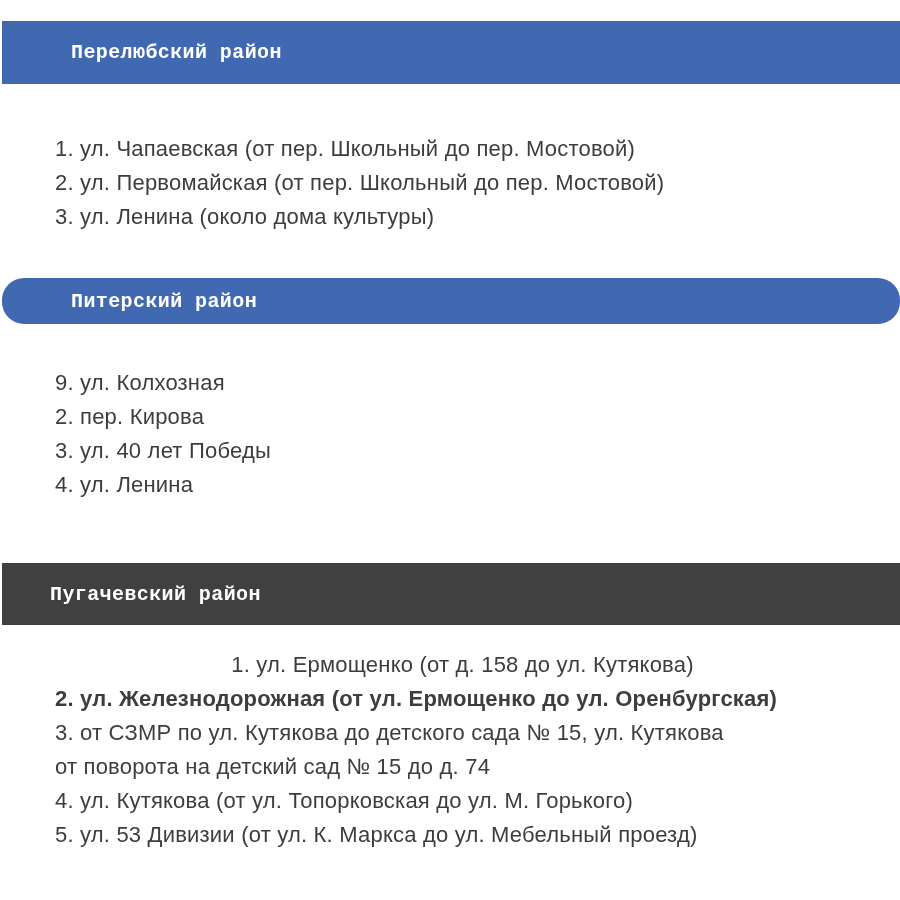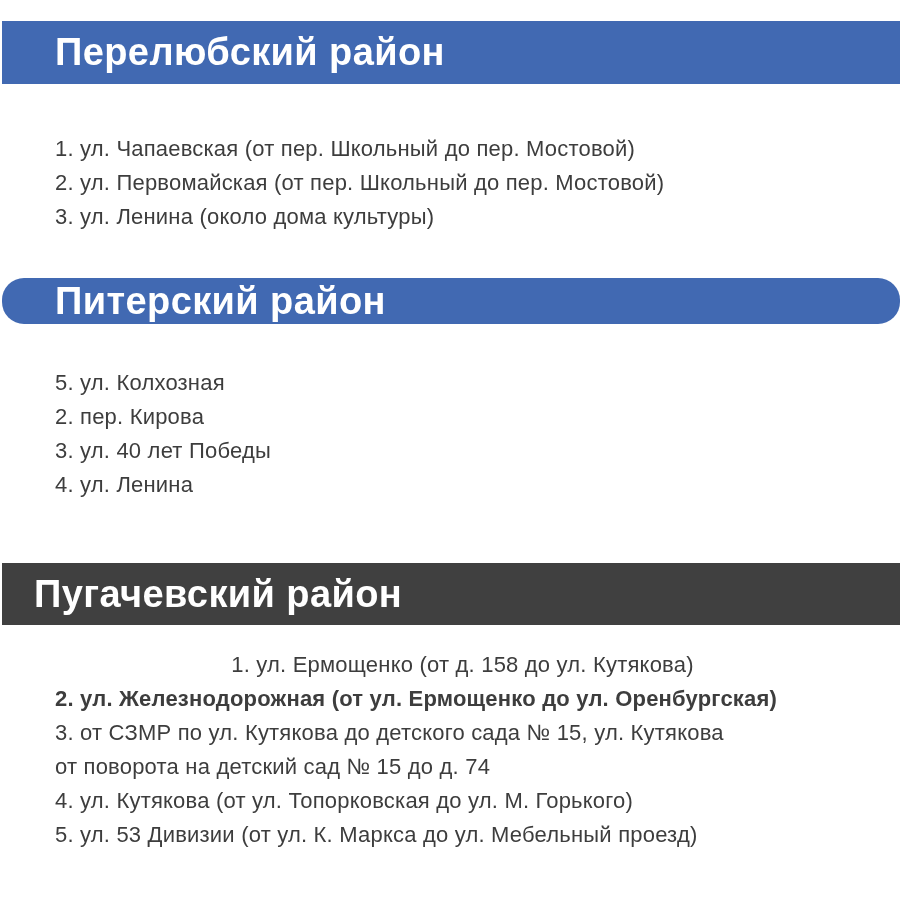--- a/index.html
+++ b/index.html
@@ -17,25 +17,26 @@
   }
   .district-bar {
     margin-left: 2px;
     background: #4169b2;
     display: flex;
     align-items: center;
     padding-left: 53px;
     box-sizing: border-box;
   }
   .district-title {
-    margin: 0;
+    margin: 16px;
     color: #ffffff;
-    font-size: 38px;
+    font-size: 20px;
     font-weight: 700;
     letter-spacing: 0.4px;
+    font-family: Liberation Mono, monospace;
   }
   .street-list {
     list-style: none;
     margin: 0;
     padding: 0 30px 0 55px;
   }
   .street-item {
     font-size: 22px;
     line-height: 34px;
     color: #3d3d3d;
@@ -66,21 +67,21 @@
 
   <li class="street-item" style="color: rgb(61, 61, 61);">3. ул. Ленина (около дома культуры)</li>
 </ul>
   </section>
 
   <section class="district-section section-1">
     <div class="district-bar" style="background: rgb(65, 105, 178);">
       <h2 class="district-title" style="color: rgb(255, 255, 255);">Питерский район</h2>
     </div>
     <ul class="street-list">
-  <li class="street-item" style="color: rgb(61, 61, 61);">5. ул. Колхозная</li>
+  <li class="street-item" style="color: rgb(61, 61, 61);">9. ул. Колхозная</li>
 
   <li class="street-item" style="color: rgb(61, 61, 61);">2. пер. Кирова</li>
 
   <li class="street-item" style="color: rgb(61, 61, 61);">3. ул. 40 лет Победы</li>
 
   <li class="street-item" style="color: rgb(61, 61, 61);">4. ул. Ленина</li>
 </ul>
   </section>
 
   <section class="district-section section-2">

